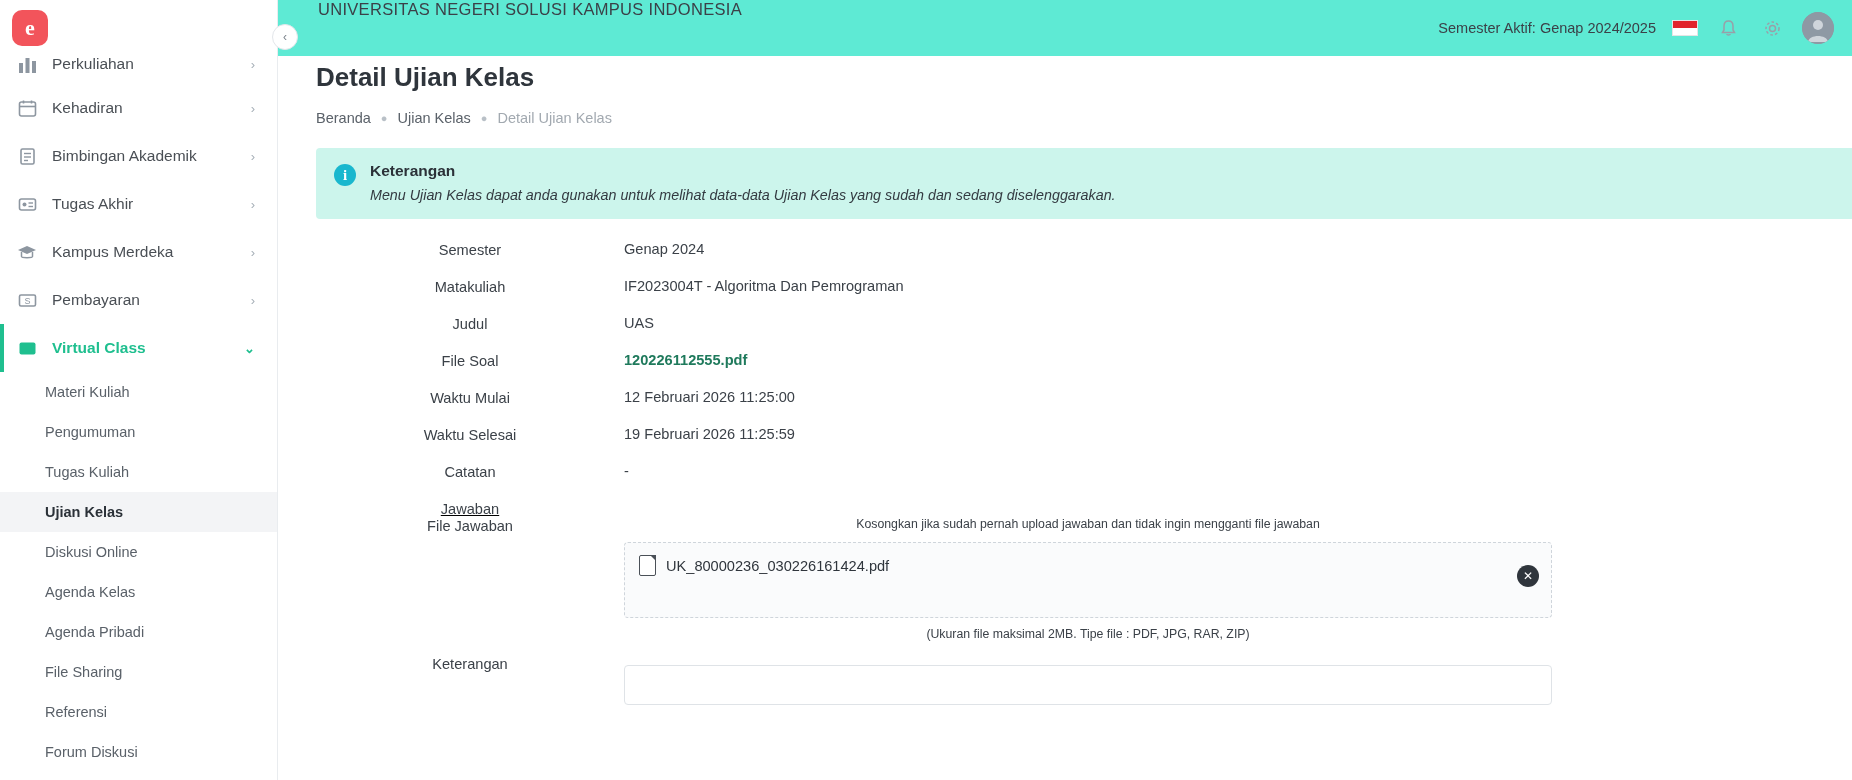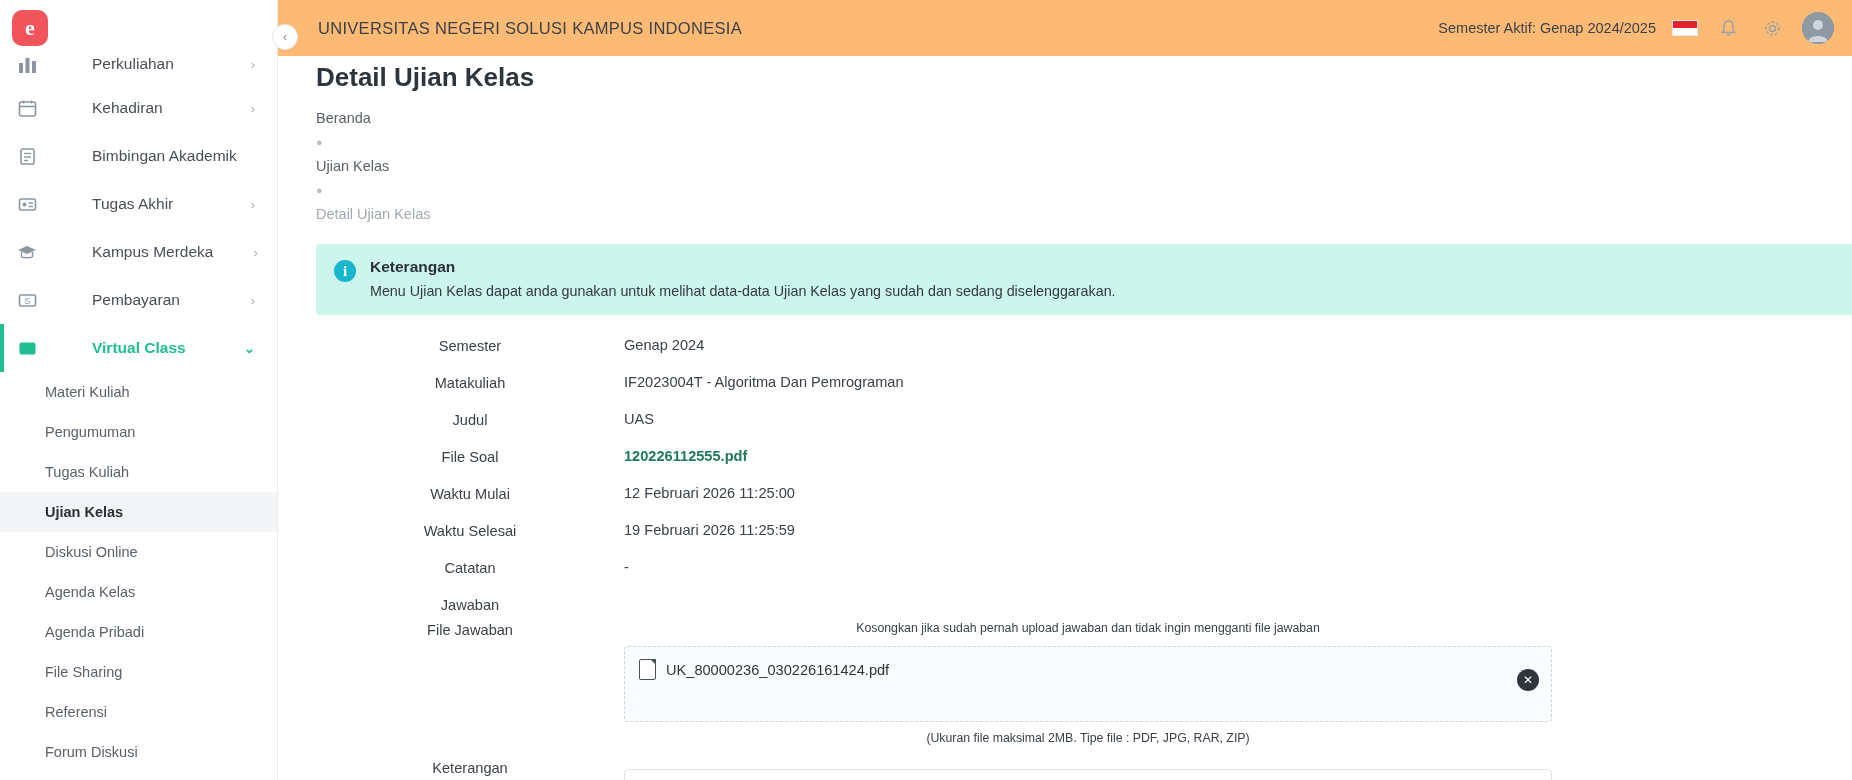--- a/index.html
+++ b/index.html
@@ -38,21 +38,20 @@
   }
   .nav-section { padding-top: 2px; }
   .nav-item {
     display: flex; align-items: center;
     height: 48px;
     padding: 0 22px 0 14px;
     color: #4a4f55;
     font-size: 15.5px;
     cursor: pointer;
     position: relative;
-    gap: 40px;
   }
   .nav-item .ico {
     width: 26px; height: 26px;
     margin-right: 12px;
     display: flex; align-items: center; justify-content: center;
     flex: 0 0 26px;
     color: #8d96a0;
   }
   .nav-item .label { flex: 1; white-space: nowrap; }
   .nav-item .chev {
@@ -94,23 +93,23 @@
   
   .main {
     flex: 1;
     height: 780px;
     background: #ffffff;
     position: relative;
     overflow: hidden;
   }
   .topbar {
     height: 56px;
-    display: flex; align-items: center;
+    display: flex; 
     padding: 0 18px 0 40px;
-    background: #fdba74;
+    background: #5eead4;
   }
   .univ-title {
     font-size: 16.5px;
     letter-spacing: .3px;
     color: #3b4148;
     font-weight: normal;
   }
   .top-right {
     margin-left: auto;
     display: flex; align-items: center; gap: 16px;
@@ -134,26 +133,25 @@
   }
 
   .content { padding: 0 38px 0 38px; }
   .page-title {
     font-size: 26px;
     font-weight: bold;
     color: #2f353c;
     margin-top: 6px;
   }
   .breadcrumb {
-    display: flex; 
+    display: flex; align-items: center;
     gap: 10px;
     margin-top: 17px;
     font-size: 14.5px;
     color: #5a6169;
-    flex-direction: column;
   }
   .breadcrumb .dot { color: #b9c0c7; font-size: 11px; }
   .breadcrumb .current { color: #a2a9b0; }
   .breadcrumb a { color: #5a6169; text-decoration: none; cursor: pointer; }
 
   .alert {
     margin-top: 22px;
     background: #ccf5ec;
     border-radius: 4px;
     padding: 14px 18px 16px 18px;
@@ -164,21 +162,21 @@
   .alert .info-ico {
     width: 22px; height: 22px; border-radius: 50%;
     background: #19b7ce;
     color: #fff; font-size: 15px; font-weight: bold;
     display: flex; align-items: center; justify-content: center;
     font-family: "Liberation Serif", serif;
     flex: 0 0 22px;
     margin-top: 2px;
   }
   .alert-title { font-size: 15.5px; font-weight: bold; color: #2b3138; }
-  .alert-text { font-size: 14.3px; color: #333a41; margin-top: 7px; }
+  .alert-text { font-size: 14.3px; color: #333a41; margin-top: 7px; font-style: italic; }
 
   .form { margin-top: 22px; }
   .row { display: flex; align-items: flex-start; margin-bottom: 20px; text-align: center; }
   .row .lbl {
     width: 308px;
     flex: 0 0 308px;
     font-size: 14.6px;
     color: #3b4148;
     padding-top: 1px;
   }
@@ -451,21 +449,21 @@
         <div class="row">
           <div class="lbl">Waktu Selesai</div>
           <div class="val">19 Februari 2026 11:25:59</div>
         </div>
 
         <div class="row">
           <div class="lbl">Catatan</div>
           <div class="val">-</div>
         </div>
 
-        <div class="row" style="margin-bottom:8px;">
+        <div class="row" style="margin-bottom:0;text-decoration:underline;">
           <div class="lbl">Jawaban</div>
           <div class="val"></div>
         </div>
 
         <div class="row" style="margin-bottom:14px;">
           <div class="lbl">File Jawaban</div>
           <div>
             <div class="hint-small">Kosongkan jika sudah pernah upload jawaban dan tidak ingin mengganti file jawaban</div>
             <div class="dropzone">
               <div class="file-chip">

